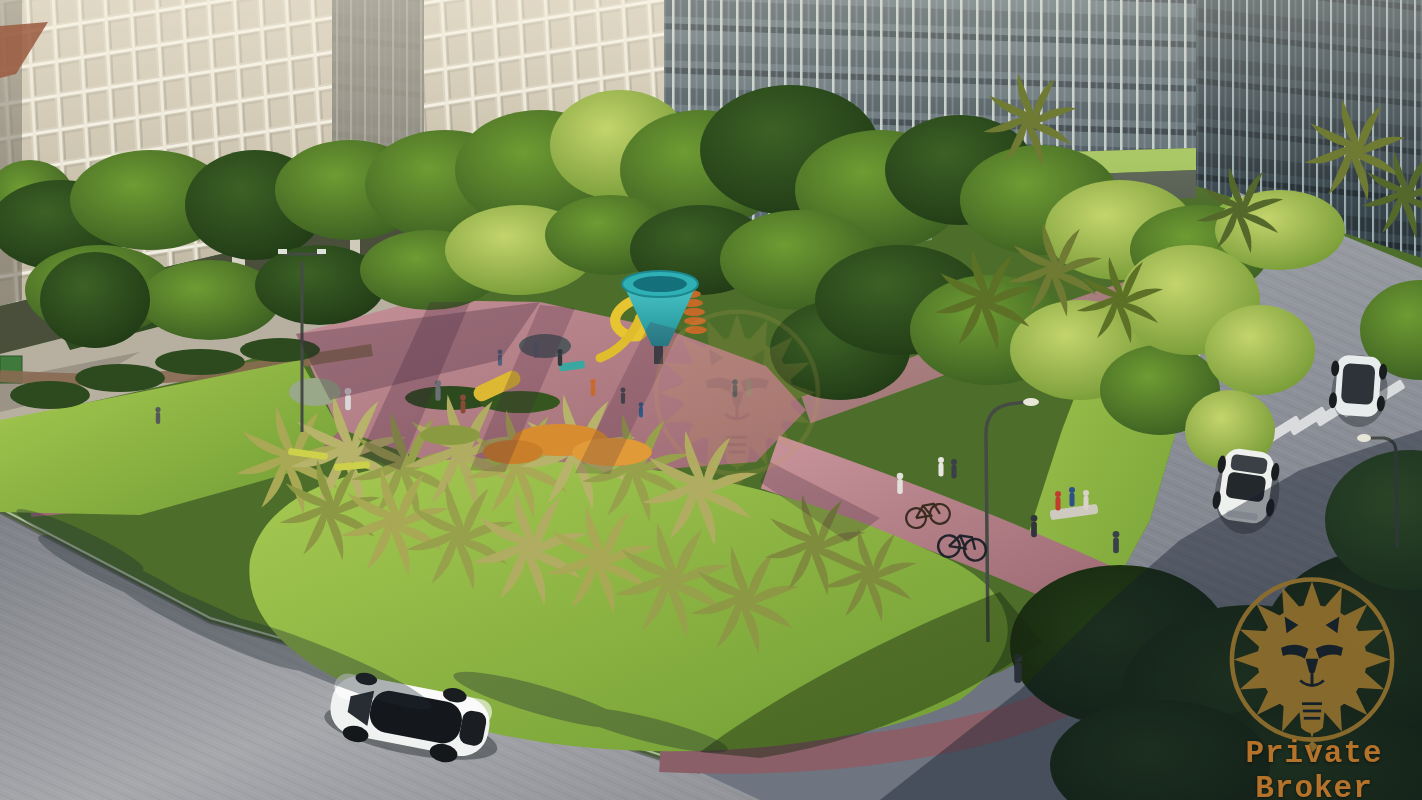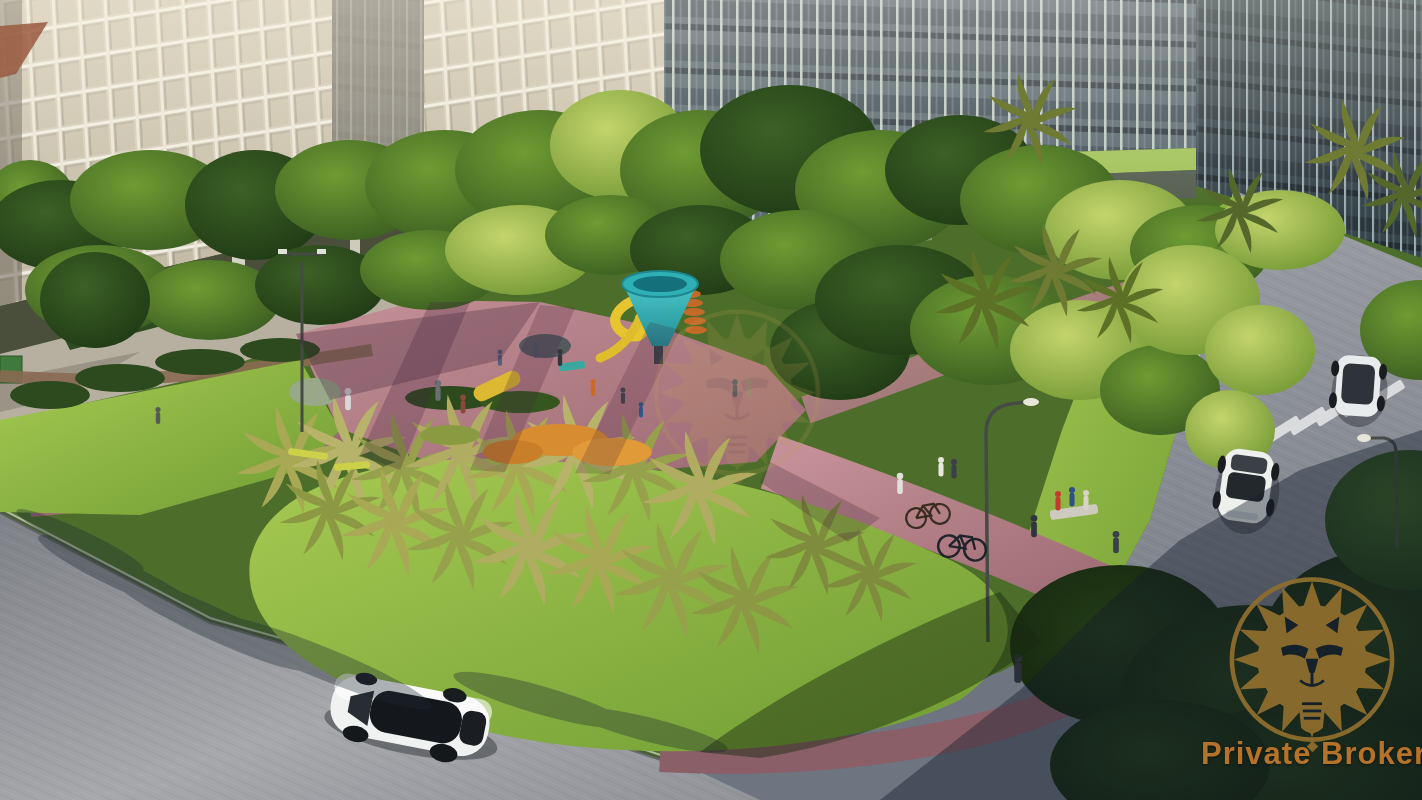--- a/index.html
+++ b/index.html
@@ -1,17 +1,17 @@
 <!DOCTYPE html>
 <html><head>
 <meta charset="utf-8">
 <style>
   html,body{margin:0;padding:0;background:#101418;}
   .stage{position:relative;width:1422px;height:800px;overflow:hidden;
-         font-family:Liberation Sans, sans-serif;background:#fef9c3;}
+         font-family:Liberation Mono, monospace;background:#fef9c3;}
   .stage svg{position:absolute;inset:0;display:block;}
   .brand{position:absolute;left:1186px;top:736px;width:256px;text-align:center;
          font-size:31px;font-weight:bold;letter-spacing:1px;color:#b5722a;
          text-shadow:0 1px 3px rgba(0,0,0,.55);user-select:none;}
   .lion-main{color:#8d6d2e;--lion-dark:#16222c;}
   .lion-ghost{color:#c2a055;--lion-dark:rgba(45,55,40,.45);}
 </style>
 </head>
 <body>
 

